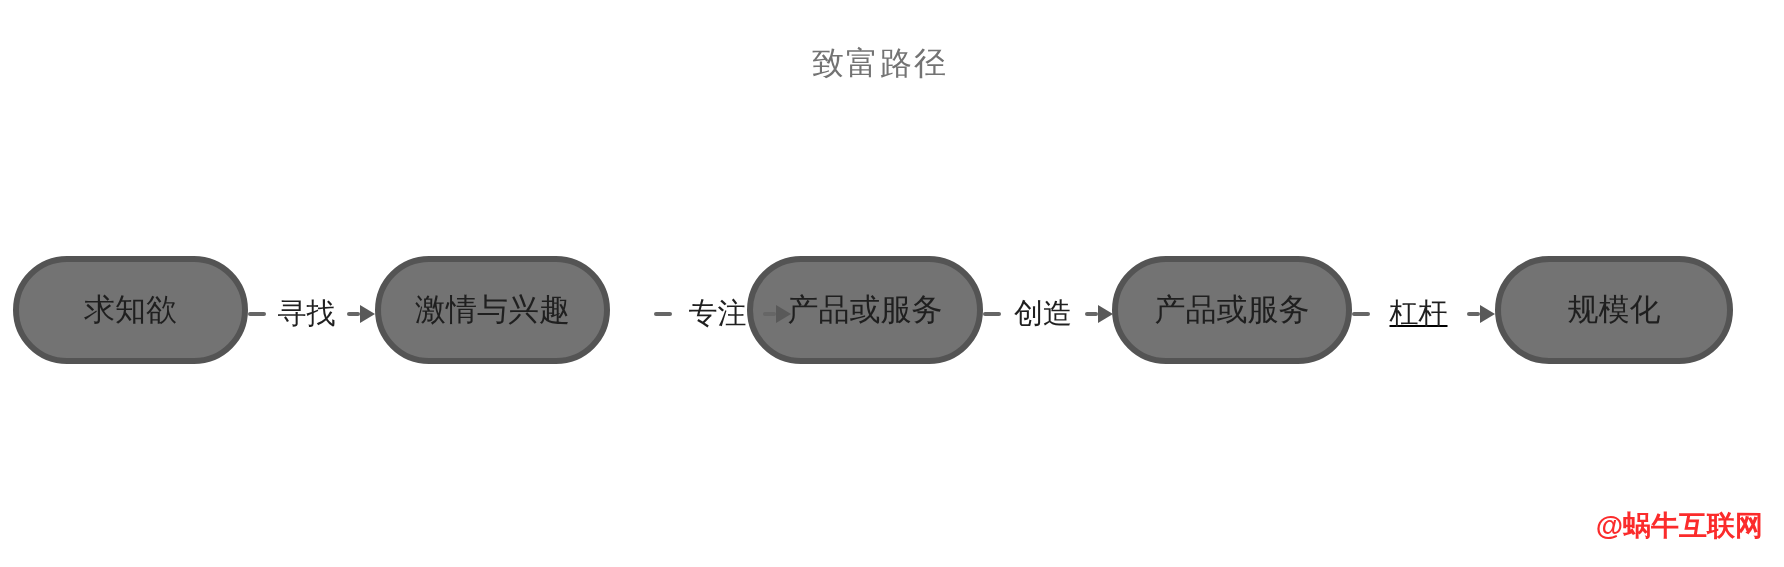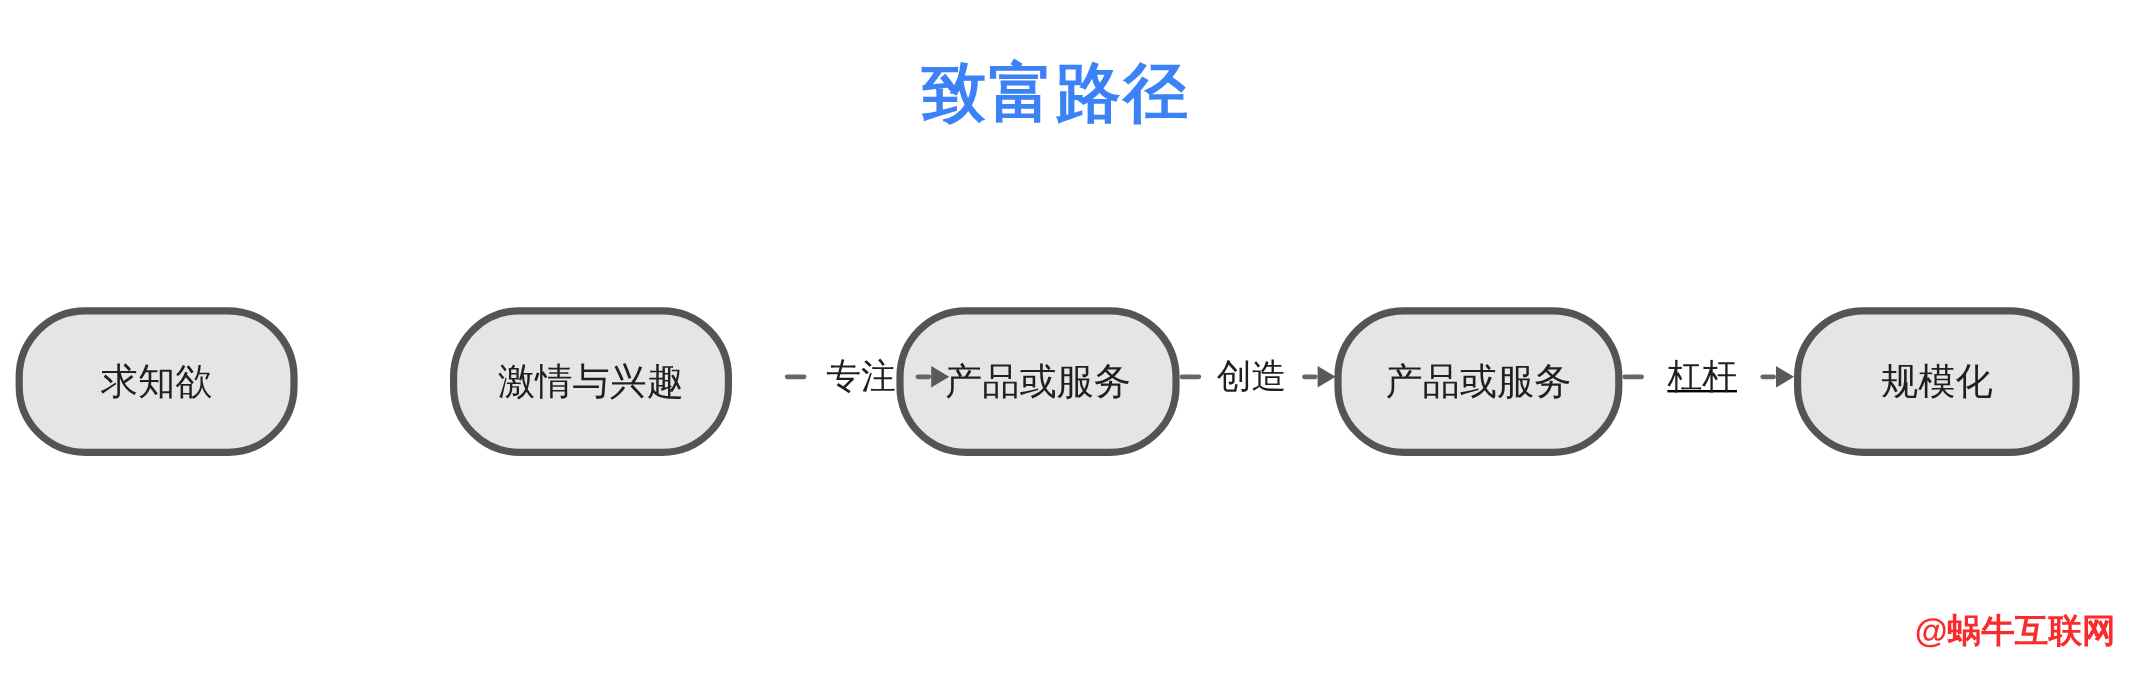--- a/index.html
+++ b/index.html
@@ -14,31 +14,31 @@
     height: 567px;
     background: #ffffff;
     overflow: hidden;
   }
   .title {
     position: absolute;
     top: 42px;
     left: 0;
     width: 1760px;
     text-align: center;
-    font-size: 54px;
-    font-weight: 700;
-    color: #3b82f6;
+    font-size: 32px;
+    font-weight: 400;
+    color: #737373;
     letter-spacing: 2px;
   }
   .node {
     position: absolute;
     top: 256px;
-    height: 124px;
+    height: 108px;
     box-sizing: border-box;
-    background: #e5e5e5;
+    background: #737373;
     border: 6px solid #545454;
     border-radius: 58px;
     display: flex;
     align-items: center;
     justify-content: center;
   }
   .node .node-label {
     font-size: 31px;
     color: #1f1f1f;
     white-space: nowrap;
@@ -112,20 +112,28 @@
   <div class="node n2">
     <span class="node-label">产品或服务</span>
   </div>
   <div class="node n3">
     <span class="node-label">产品或服务</span>
   </div>
   <div class="node n4">
     <span class="node-label">规模化</span>
   </div>
 
+  <div class="conn c0">
+    <span class="line stub"></span>
+    <span class="edge-label">寻找</span>
+    <span class="arrow">
+      <span class="line tail"></span>
+      <span class="arrow-head"></span>
+    </span>
+  </div>
   <div class="conn c1">
     <span class="line stub"></span>
     <span class="edge-label">专注</span>
     <span class="arrow">
       <span class="line tail"></span>
       <span class="arrow-head"></span>
     </span>
   </div>
   <div class="conn c2">
     <span class="line stub"></span>

